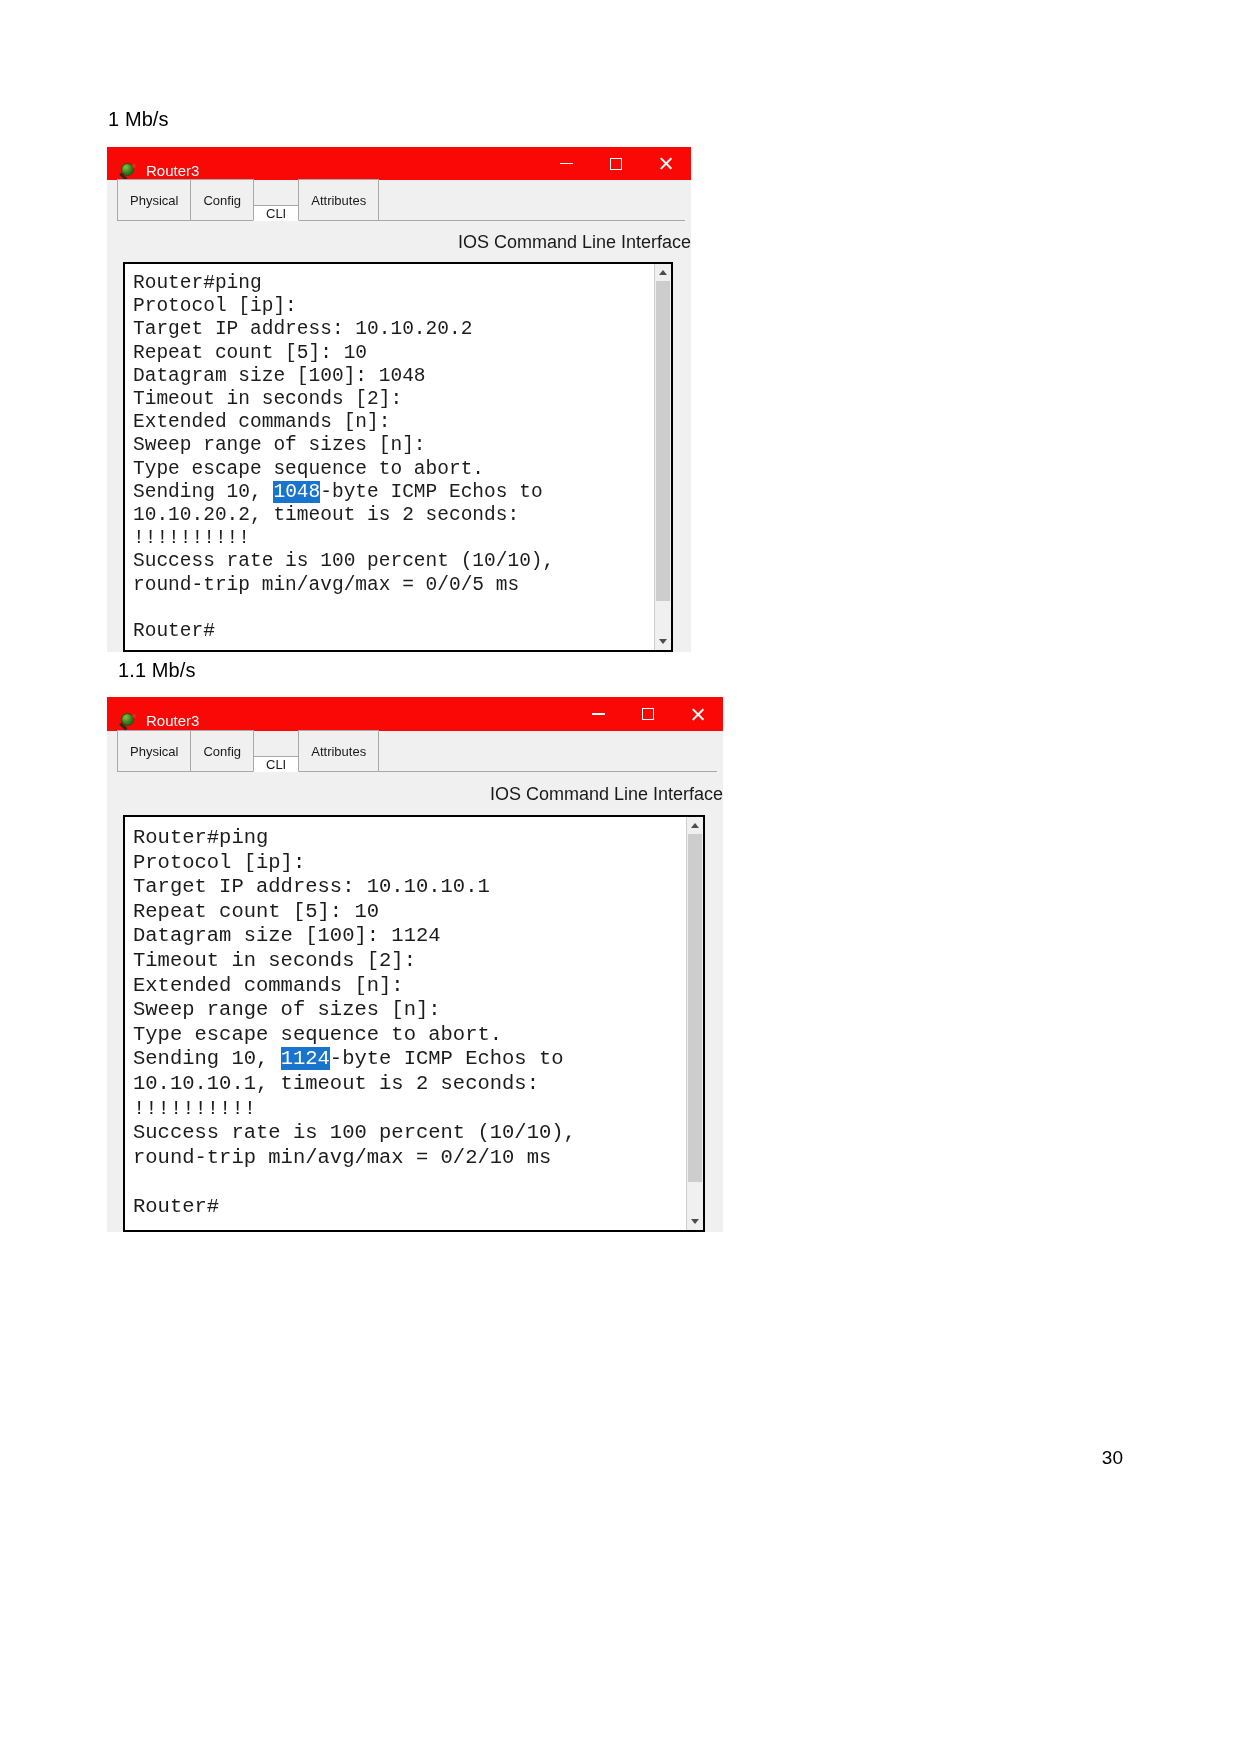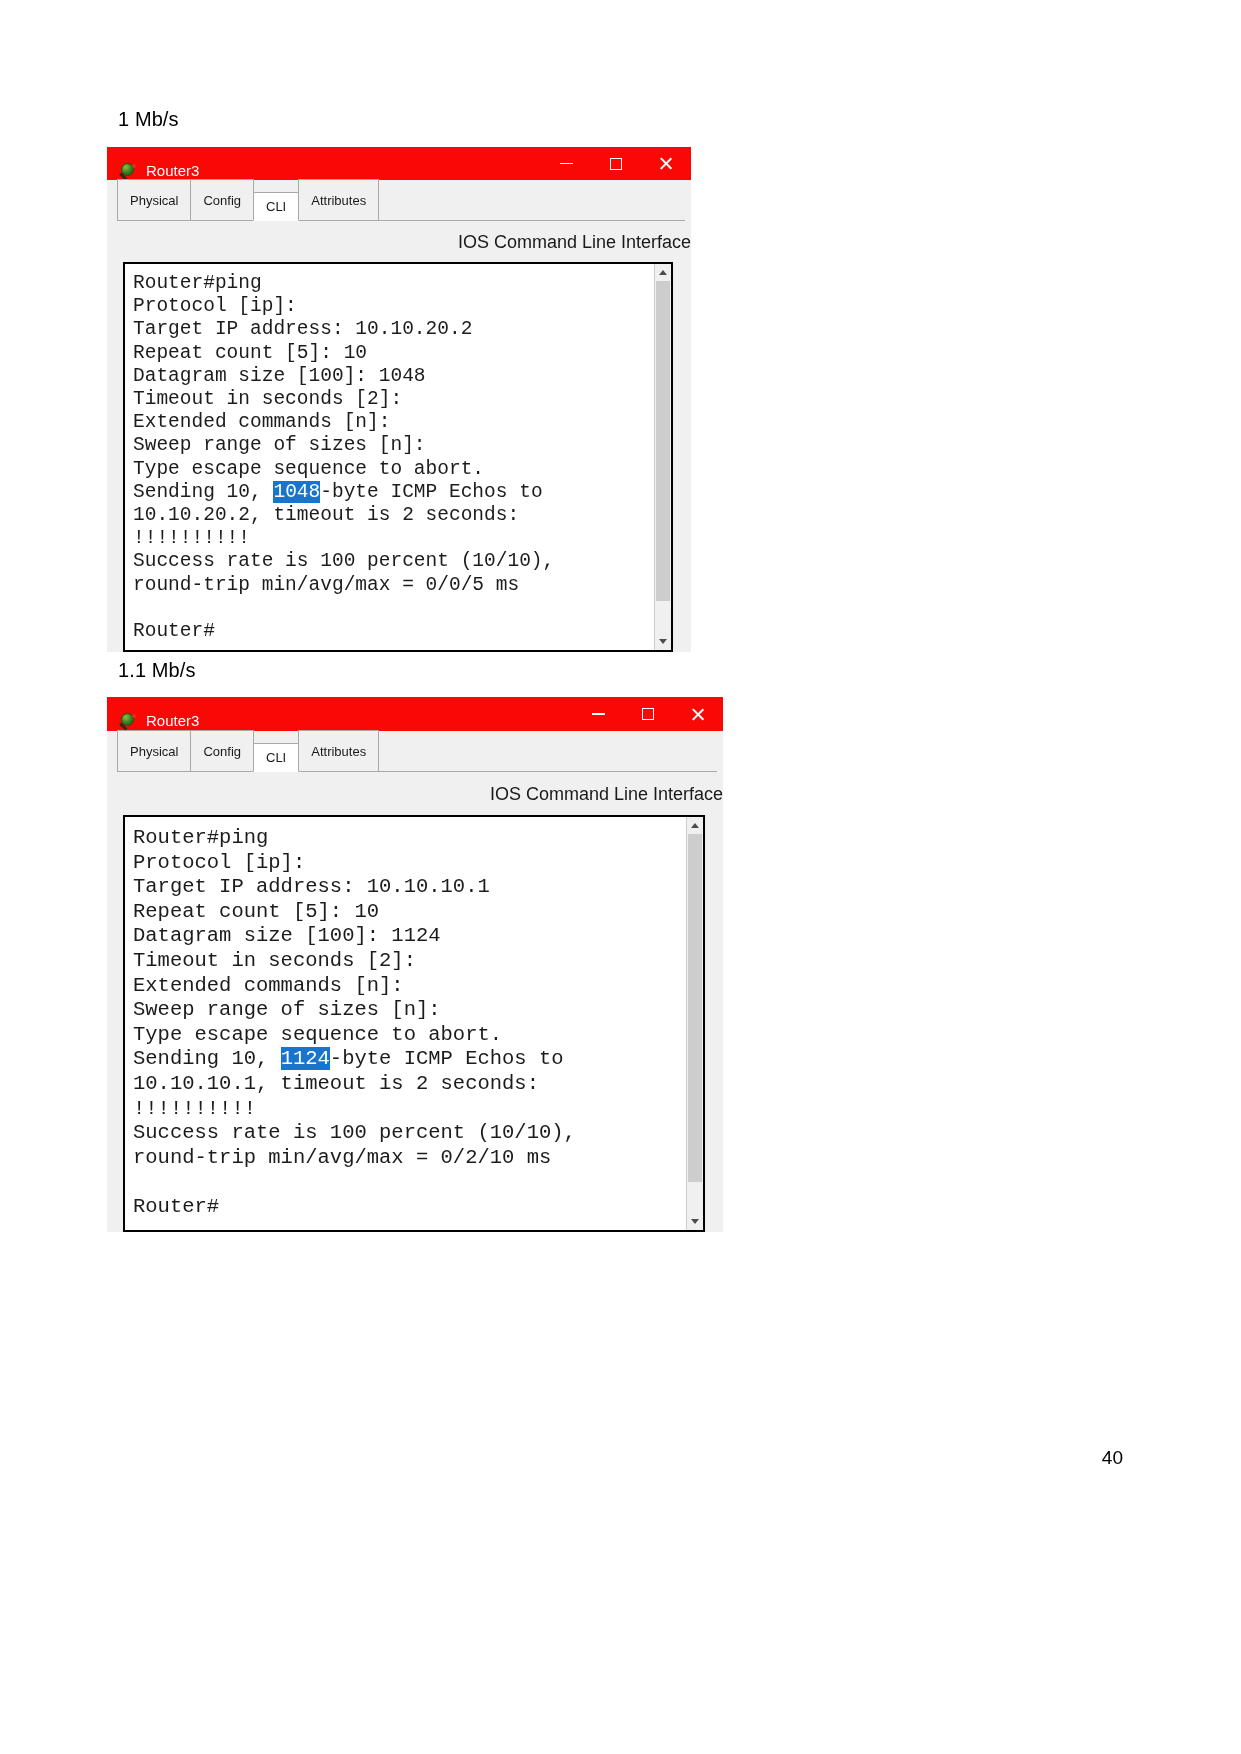--- a/index.html
+++ b/index.html
@@ -23,21 +23,21 @@
 
   
   .caption {
     position: absolute;
     font-family: "Liberation Sans", sans-serif;
     font-size: 20px;
     color: #000000;
     letter-spacing: 0.1px;
     white-space: nowrap;
   }
-  #caption-1 { left: 108px; top: 108px; margin-left: 10px; }
+  #caption-1 { left: 108px; top: 108px; }
   #caption-2 { left: 118px; top: 659px; }
 
   
   .pt-window {
     position: absolute;
     background: #f0f0f0;
     box-sizing: border-box;
   }
   #window-1 { left: 107px; top: 147px; width: 584px; height: 494px; }
   #window-2 { left: 107px; top: 697px; width: 616px; height: 527px; }
@@ -176,21 +176,21 @@
     background: #f0f0f0;
     border: 1px solid #a8a8a8;
     border-bottom: 1px solid #a8a8a8;
     margin-right: -1px;
     box-sizing: border-box;
     white-space: nowrap;
     font-family: "Liberation Sans", sans-serif;
   }
   .tab.active {
     background: #ffffff;
-    height: 29px;
+    height: 16px;
     border-bottom: 1px solid #ffffff;
     z-index: 3;
   }
 
   .panel {
     background: #f0f0f0;
     padding: 0;
   }
 
   .panel-heading {
@@ -410,15 +410,15 @@
             <div class="sb-thumb"></div>
           </div>
           <div class="sb-arrow down">
               <span class="caret"></span>
             </div>
         </div>
       </div>
     </div>
   </div>
 
-  <div id="page-number">40</div>
+  <div id="page-number">30</div>
 
 </div>
 
 </body></html>

